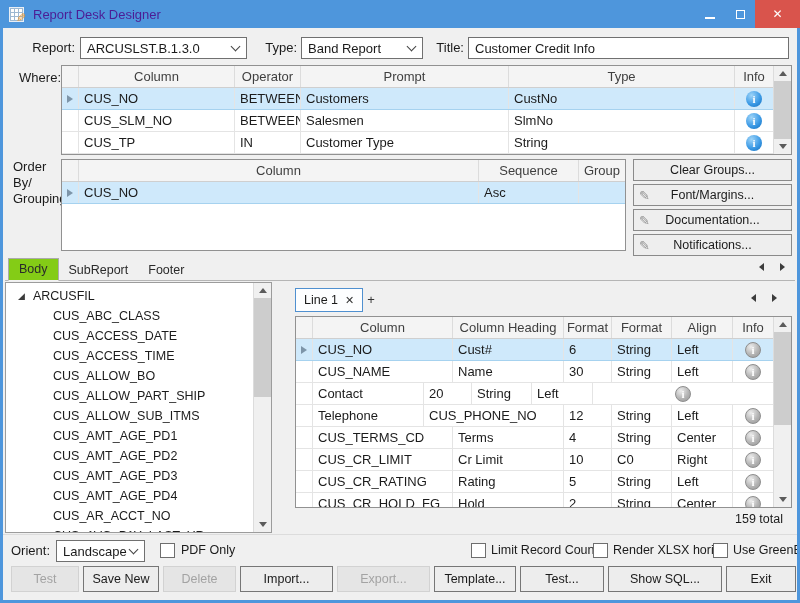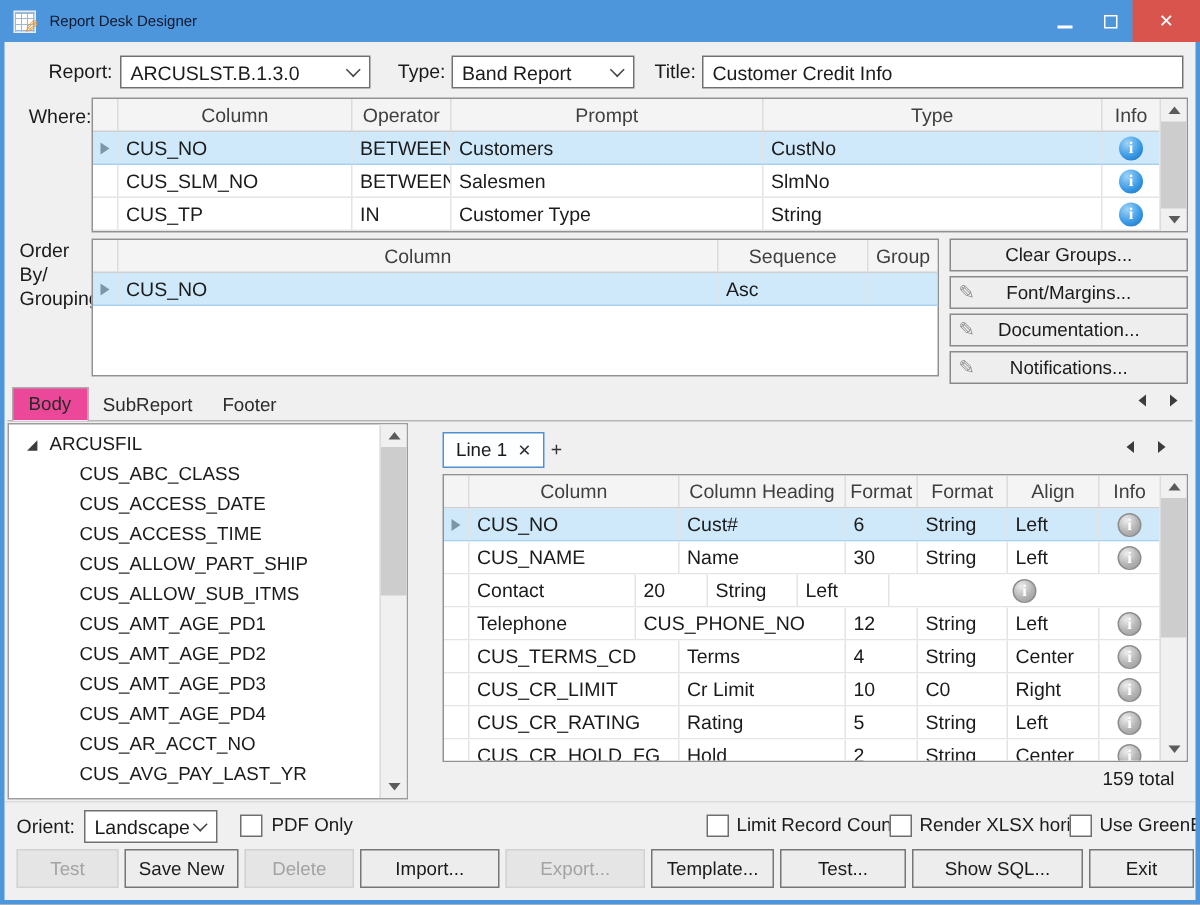--- a/index.html
+++ b/index.html
@@ -5,21 +5,21 @@
   * { margin:0; padding:0; box-sizing:border-box; }
   body { font-family:"Liberation Sans","DejaVu Sans",sans-serif; background:#888; }
   .window { width:800px; height:603px; position:relative; background:#4e96dc; padding:28px 3px 3px 3px; }
   .titlebar { position:absolute; top:0; left:0; right:0; height:28px; display:flex; align-items:center; }
   .app-icon { width:15px; height:15px; margin-left:9px; position:relative; background:
     linear-gradient(#fff,#fff); border:1px solid #e8eef5; }
   .app-icon .gridlines { position:absolute; inset:0;
     background: repeating-linear-gradient(0deg,#9db8d2 0 1px,transparent 1px 4px),
                 repeating-linear-gradient(90deg,#9db8d2 0 1px,transparent 1px 4px); }
   .app-icon .pencil { position:absolute; right:-3px; bottom:-4px; color:#e8962f; font-size:12px; transform:scaleX(-1); }
-  .title-text { color:#0f172a; font-size:10px; margin-left:9px; }
+  .title-text { color:#4c1d95; font-size:13px; margin-left:9px; }
   .winbtns { position:absolute; right:0; top:0; height:28px; display:flex; }
   .winbtn { width:30px; height:28px; display:flex; align-items:center; justify-content:center; }
   .winbtn.close { width:45px; background:#d9544c; color:#fff; font-size:12px; }
   .glyph-min { width:10px; height:0; border-bottom:2px solid #fff; margin-top:8px; }
   .glyph-max { width:9px; height:9px; border:1px solid #fff; }
   .client { position:relative; width:794px; height:572px; background:#f0f0f0; overflow:hidden; font-size:13px; color:#1b1b1b; }
 
   .lbl { position:absolute; height:22px; line-height:22px; }
   .lbl.r { text-align:right; }
   .combo { position:absolute; height:22px; background:#fff; border:1px solid #707070; display:flex; align-items:center; padding:0 20px 0 6px; }
@@ -44,21 +44,21 @@
   .tri-up { width:0; height:0; border-left:4px solid transparent; border-right:4px solid transparent; border-bottom:5px solid #5b5b5b; }
   .tri-down { width:0; height:0; border-left:4px solid transparent; border-right:4px solid transparent; border-top:5px solid #5b5b5b; }
   .sc-track { flex:1; width:17px; position:relative; }
   .sc-thumb { position:absolute; left:0; width:17px; background:#cdcdcd; }
 
   .sidebtn { position:absolute; width:159px; height:22px; background:#eee; border:1px solid #8a8a8a; display:flex; align-items:center; justify-content:center; font-size:12.5px; }
   .sidebtn .pencil-ic { position:absolute; left:5px; color:#8f8f8f; font-size:13px; }
 
   .tabstrip { position:absolute; left:2px; top:230px; width:790px; height:23px; border-bottom:1px solid #b5b5b5; display:flex; align-items:flex-end; }
   .tab { padding:3px 10px 4px 10px; margin-bottom:-1px; font-size:12.5px; color:#2a2a2a; }
-  .tab.active { background:#ec4899; border:1px solid #ababab; border-bottom:1px solid #f2f2f2; }
+  .tab.active { background:#84cc16; border:1px solid #ababab; border-bottom:1px solid #f2f2f2; }
   .strip-arrows { position:absolute; right:10px; top:5px; display:flex; gap:16px; }
   .tri-left { width:0; height:0; border-top:4px solid transparent; border-bottom:4px solid transparent; border-right:5px solid #3c3c3c; }
   .tri-right { width:0; height:0; border-top:4px solid transparent; border-bottom:4px solid transparent; border-left:5px solid #3c3c3c; }
 
   .treepanel { position:absolute; left:2px; top:254px; width:267px; height:251px; background:#fff; border:1px solid #9c9c9c; display:flex; }
   .treebody { flex:1; overflow:hidden; padding-top:3px; }
   .tree-row { height:20px; display:flex; align-items:center; font-size:12.5px; }
   .tree-root-glyph { margin-left:12px; margin-right:8px; font-size:9px; color:#3b3b3b; }
   .tree-child { padding-left:47px; }
 
@@ -224,20 +224,21 @@
 
     <div class="treepanel">
       <div class="treebody">
         <div class="tree-row">
           <span class="tree-root-glyph">◢</span>
           <span>ARCUSFIL</span>
         </div>
         <div class="tree-row tree-child">CUS_ABC_CLASS</div>
         <div class="tree-row tree-child">CUS_ACCESS_DATE</div>
         <div class="tree-row tree-child">CUS_ACCESS_TIME</div>
+        <div class="tree-row tree-child">CUS_ALLOW_BO</div>
         <div class="tree-row tree-child">CUS_ALLOW_PART_SHIP</div>
         <div class="tree-row tree-child">CUS_ALLOW_SUB_ITMS</div>
         <div class="tree-row tree-child">CUS_AMT_AGE_PD1</div>
         <div class="tree-row tree-child">CUS_AMT_AGE_PD2</div>
         <div class="tree-row tree-child">CUS_AMT_AGE_PD3</div>
         <div class="tree-row tree-child">CUS_AMT_AGE_PD4</div>
         <div class="tree-row tree-child">CUS_AR_ACCT_NO</div>
         <div class="tree-row tree-child">CUS_AVG_PAY_LAST_YR</div>
       </div>
       <div class="vscroll" style="border-left:1px solid #dcdcdc;">

